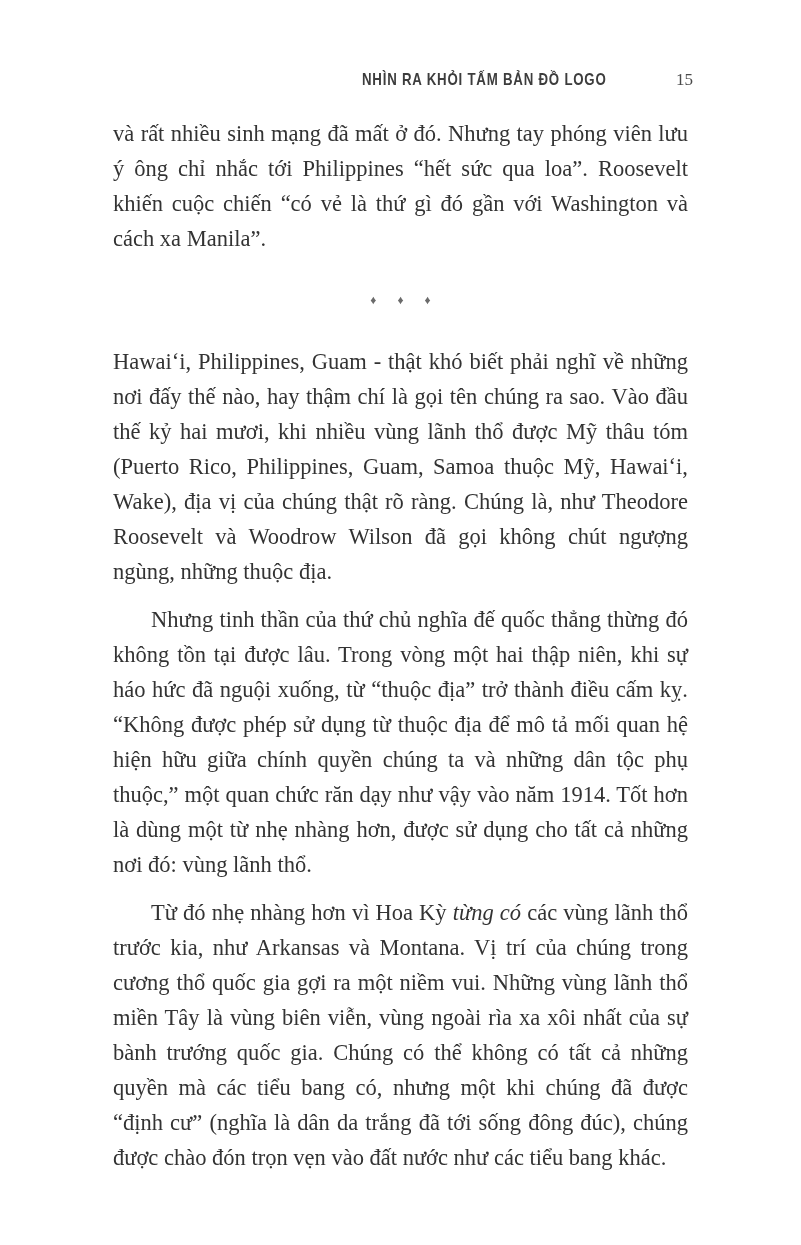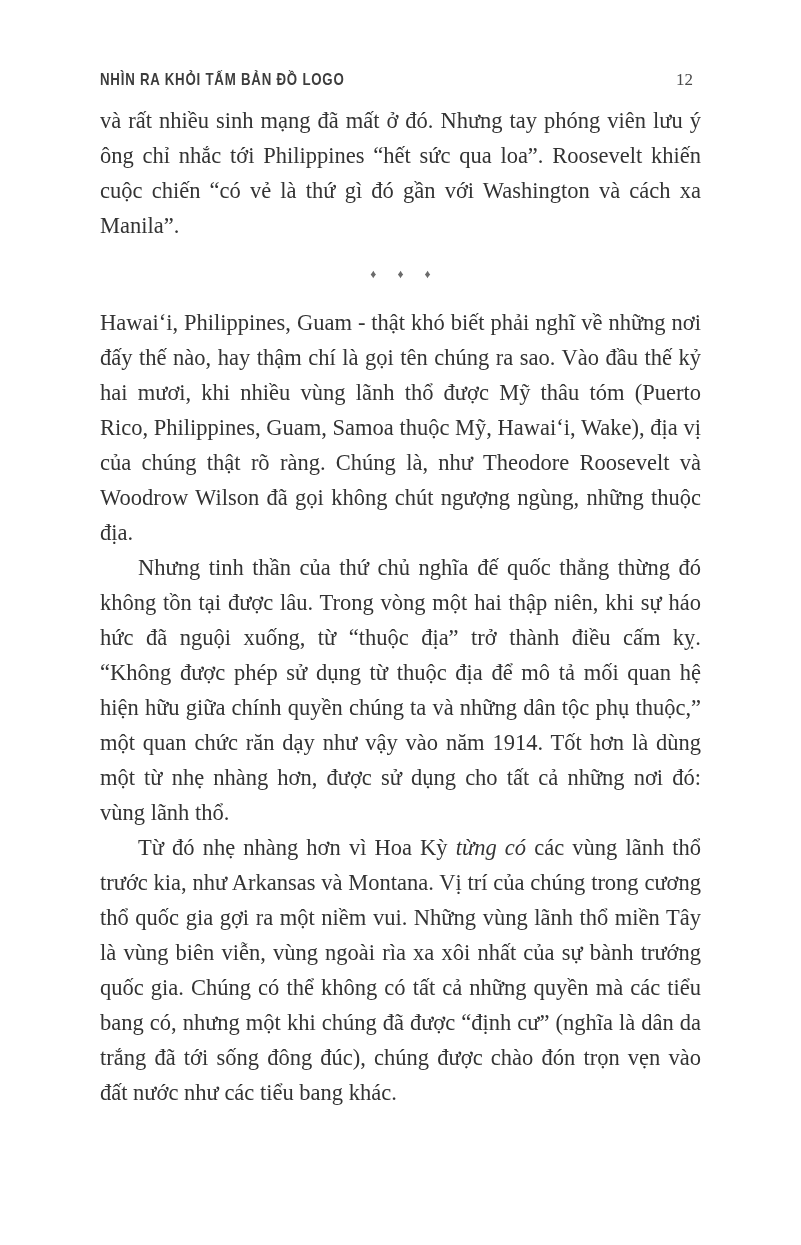--- a/index.html
+++ b/index.html
@@ -18,21 +18,21 @@
   .page {
     position: absolute;
     inset: 0;
   }
   .page-header {
     position: absolute;
     top: 70px;
     left: 100px;
     width: 601px;
     display: flex;
-    justify-content: space-between;
+    justify-content: flex-end;
     align-items: baseline;
   }
   .running-title {
     font-family: "Liberation Sans", sans-serif;
     font-weight: 700;
     font-size: 17px;
     letter-spacing: 1px;
     color: #3d3d3d;
     transform: scaleX(0.78);
     transform-origin: left center;
@@ -46,21 +46,21 @@
   .body-text {
     position: absolute;
     top: 103px;
     left: 100px;
     width: 601px;
     font-size: 22.5px;
     line-height: 35px;
     text-align: justify;
   }
   .para {
-    margin: 0;
+    margin: 13px;
     padding: 0;
   }
   .para.indent {
     text-indent: 38px;
   }
   .para em {
   }
   .section-separator {
     height: 62px;
     display: flex;
@@ -76,21 +76,21 @@
     line-height: 1;
   }
 </style>
 </head>
 <body>
 
 <div class="page">
 
   <div class="page-header">
     <span class="running-title">NHÌN RA KHỎI TẤM BẢN ĐỒ LOGO</span>
-    <span class="page-number">12</span>
+    <span class="page-number">15</span>
   </div>
 
   <div class="body-text">
     <div id="part1">
         <p class="para"><span>và rất nhiều sinh mạng đã mất ở đó. Nhưng tay phóng viên lưu ý ông chỉ nhắc tới Philippines “hết sức qua loa”. Roosevelt khiến cuộc chiến “có vẻ là thứ gì đó gần với Washington và cách xa Manila”.</span></p>
       </div>
     <div class="section-separator" id="separator" style="color: rgb(107, 107, 107);">
         <span class="diamond">♦</span>
         <span class="diamond">♦</span>
         <span class="diamond">♦</span>

